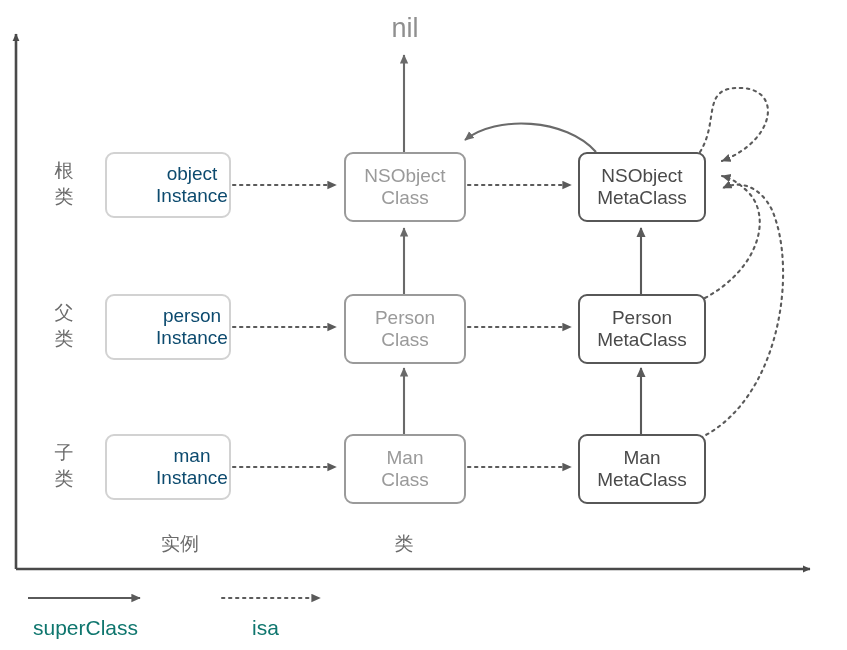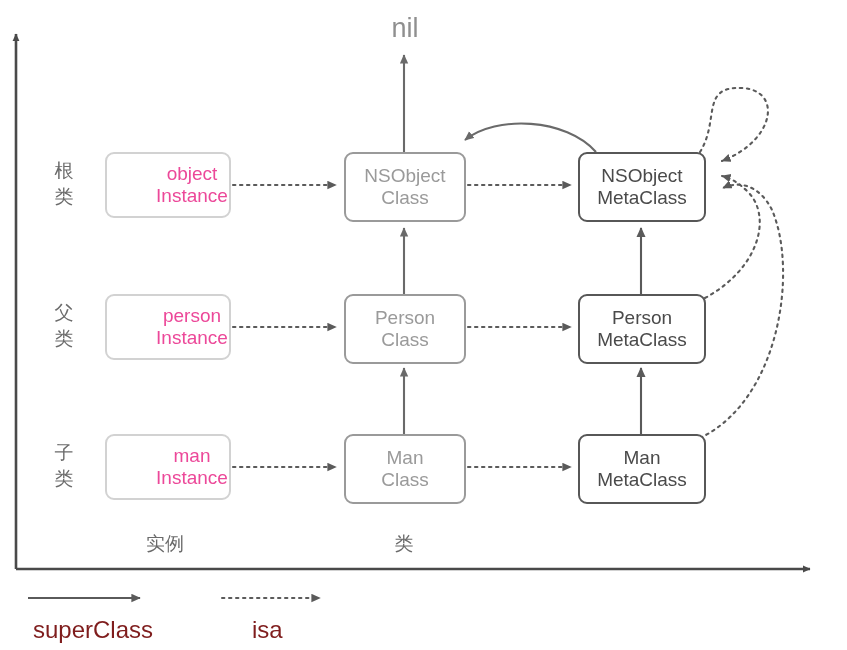--- a/index.html
+++ b/index.html
@@ -38,21 +38,21 @@
     line-height: 1.18;
     text-align: center;
     background: #ffffff;
   }
   .node .ln {
     display: block;
     white-space: pre;
   }
   .node-instance {
     border: 2px solid #d2d2d2;
-    color: #ec4899;
+    color: #0c4a6e;
     font-size: 19px;
     padding-left: 48px;
   }
   .node-class {
     border: 2px solid #9a9a9a;
     color: #9a9a9a;
     font-size: 19px;
   }
   .node-metaclass {
     border: 2.6px solid #575757;
@@ -76,22 +76,22 @@
   .nil-label {
     position: absolute;
     color: #8f8f8f;
     font-size: 27px;
     text-align: center;
     width: 90px;
     white-space: pre;
   }
   .legend-label {
     position: absolute;
-    color: #7f1d1d;
-    font-size: 24px;
+    color: #0f766e;
+    font-size: 21px;
     white-space: pre;
   }
 </style>
 </head>
 <body>
 
 <div id="stage">
 
   <svg id="canvas" viewBox="0 0 847 650" xmlns="http://www.w3.org/2000/svg">
     <defs>
@@ -158,21 +158,21 @@
 
   <div class="nil-label" style="left:360px; top:13px;">nil</div>
 
   <div class="axis-label axis-label-y" style="left:44px; top:158px;">根
 类</div>
   <div class="axis-label axis-label-y" style="left:44px; top:300px;">父
 类</div>
   <div class="axis-label axis-label-y" style="left:44px; top:440px;">子
 类</div>
 
-  <div class="axis-label axis-label-x" style="left:105px; top:531px;">实例</div>
+  <div class="axis-label axis-label-x" style="left:120px; top:531px;">实例</div>
   <div class="axis-label axis-label-x" style="left:344px; top:531px;">类</div>
 
   <div class="node node-instance" style="left:105px; top:152px; width:126px; height:66px;">
     <span class="ln">object</span>
     <span class="ln">Instance</span>
   </div>
 
   <div class="node node-class" style="left:344px; top:152px; width:122px; height:70px;">
     <span class="ln">NSObject</span>
     <span class="ln">Class</span>

